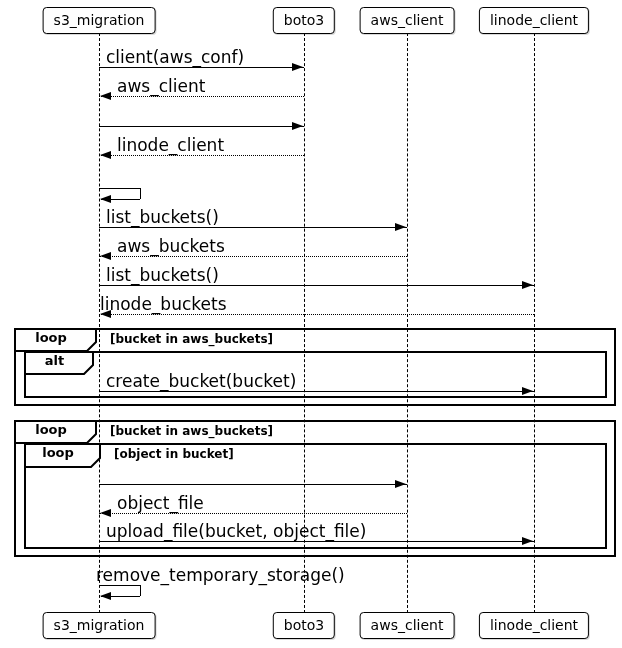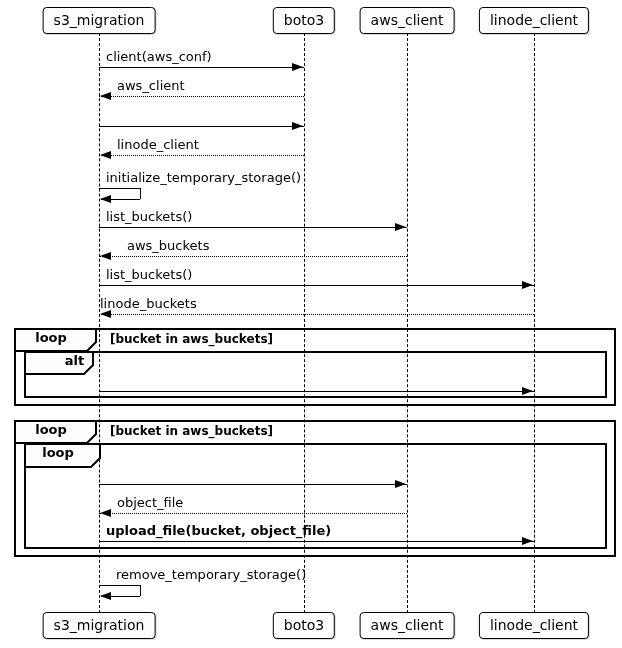--- a/index.html
+++ b/index.html
@@ -23,21 +23,21 @@
     text-align:center; white-space:nowrap;
   }
   .frame-guard {
     position:absolute; z-index:4; font-weight:bold; font-size:12px; white-space:nowrap;
   }
   .msg-line { position:absolute; height:0; z-index:4; }
   .msg-line.solid  { border-top:1.3px solid #000; }
   .msg-line.dashed { border-top:1.3px dotted #000; }
   .msg-v { position:absolute; width:0; border-left:1.3px solid #000; z-index:4; }
   .msg-label {
-    position:absolute; font-size:13px; line-height:14px; white-space:nowrap; z-index:4;
+    position:absolute; font-size:17px; line-height:14px; white-space:nowrap; z-index:4;
   }
   .arrow {
     position:absolute; width:0; height:0; z-index:5;
     border-top:4.5px solid transparent; border-bottom:4.5px solid transparent;
   }
   .arrow.right { border-left:11px solid #000; }
   .arrow.left  { border-right:11px solid #000; }
 </style>
 </head>
 <body>
@@ -60,70 +60,71 @@
         <polygon points="1,1 82,1 82,14 73,23 1,23" fill="#fefefe" stroke="#000" stroke-width="2"></polygon>
       </svg>
     </div>
     <div class="frame-type" style="left: 14px; top: 330px; width: 74px;">loop</div>
     <div class="frame-guard" style="left: 110px; top: 332px;">[bucket in aws_buckets]</div>
     <div class="frame" style="left: 24px; top: 351px; width: 579px; height: 43px;">
       <svg width="71" height="25" class="frame-pent">
         <polygon points="1,1 69,1 69,14 60,23 1,23" fill="#fefefe" stroke="#000" stroke-width="2"></polygon>
       </svg>
     </div>
-    <div class="frame-type" style="left: 24px; top: 353px; width: 61px; margin-left: 20px;">alt</div>
+    <div class="frame-type" style="left: 24px; top: 353px; width: 61px;">alt</div>
     <div class="frame" style="left: 14px; top: 420px; width: 598px; height: 133px;">
       <svg width="84" height="25" class="frame-pent">
         <polygon points="1,1 82,1 82,14 73,23 1,23" fill="#fefefe" stroke="#000" stroke-width="2"></polygon>
       </svg>
     </div>
     <div class="frame-type" style="left: 14px; top: 422px; width: 74px;">loop</div>
     <div class="frame-guard" style="left: 110px; top: 424px;">[bucket in aws_buckets]</div>
     <div class="frame" style="left: 24px; top: 443px; width: 579px; height: 102px;">
       <svg width="78" height="26" class="frame-pent">
         <polygon points="1,1 76,1 76,15 67,24 1,24" fill="#fefefe" stroke="#000" stroke-width="2"></polygon>
       </svg>
     </div>
     <div class="frame-type" style="left: 24px; top: 445px; width: 68px;">loop</div>
+    <div class="frame-guard" style="left: 114px; top: 447px;">[object in bucket]</div>
     <div class="msg-label" style="left: 106px; top: 50px;">client(aws_conf)</div>
     <div class="msg-line solid" style="left: 99px; top: 67px; width: 205px;"></div>
     <div class="arrow right" style="left: 292px; top: 62.5px;"></div>
     <div class="msg-label" style="left: 117px; top: 79px;">aws_client</div>
     <div class="msg-line dashed" style="left: 99px; top: 96px; width: 205px;"></div>
     <div class="arrow left" style="left: 100px; top: 91.5px;"></div>
     <div class="msg-line solid" style="left: 99px; top: 126px; width: 205px;"></div>
     <div class="arrow right" style="left: 292px; top: 121.5px;"></div>
     <div class="msg-label" style="left: 117px; top: 138px;">linode_client</div>
     <div class="msg-line dashed" style="left: 99px; top: 155px; width: 205px;"></div>
     <div class="arrow left" style="left: 100px; top: 150.5px;"></div>
-    <div class="msg-label" style="left: 106px; top: 171px;">initialize_temporary_storage()</div>
     <div class="msg-line solid" style="left: 99px; top: 188px; width: 41px;"></div>
     <div class="msg-v" style="left: 140px; top: 188px; height: 11px;"></div>
     <div class="msg-line solid" style="left: 101px; top: 199px; width: 39px;"></div>
     <div class="arrow left" style="left: 100px; top: 195px;"></div>
     <div class="msg-label" style="left: 106px; top: 210px;">list_buckets()</div>
     <div class="msg-line solid" style="left: 99px; top: 227px; width: 308px;"></div>
     <div class="arrow right" style="left: 395px; top: 222.5px;"></div>
-    <div class="msg-label" style="left: 127px; top: 239px;">aws_buckets</div>
+    <div class="msg-label" style="left: 117px; top: 239px;">aws_buckets</div>
     <div class="msg-line dashed" style="left: 99px; top: 256px; width: 308px;"></div>
     <div class="arrow left" style="left: 100px; top: 251.5px;"></div>
     <div class="msg-label" style="left: 106px; top: 268px;">list_buckets()</div>
     <div class="msg-line solid" style="left: 99px; top: 285px; width: 435px;"></div>
     <div class="arrow right" style="left: 522px; top: 280.5px;"></div>
     <div class="msg-label" style="left: 100px; top: 297px;">linode_buckets</div>
     <div class="msg-line dashed" style="left: 99px; top: 314px; width: 435px;"></div>
     <div class="arrow left" style="left: 100px; top: 309.5px;"></div>
+    <div class="msg-label" style="left: 106px; top: 374px;">create_bucket(bucket)</div>
     <div class="msg-line solid" style="left: 99px; top: 391px; width: 435px;"></div>
     <div class="arrow right" style="left: 522px; top: 386.5px;"></div>
     <div class="msg-line solid" style="left: 99px; top: 484px; width: 308px;"></div>
     <div class="arrow right" style="left: 395px; top: 479.5px;"></div>
     <div class="msg-label" style="left: 117px; top: 496px;">object_file</div>
     <div class="msg-line dashed" style="left: 99px; top: 513px; width: 308px;"></div>
     <div class="arrow left" style="left: 100px; top: 508.5px;"></div>
-    <div class="msg-label" style="left: 106px; top: 524px; font-weight: bold;">upload_file(bucket, object_file)</div>
+    <div class="msg-label" style="left: 106px; top: 524px;">upload_file(bucket, object_file)</div>
     <div class="msg-line solid" style="left: 99px; top: 541px; width: 435px;"></div>
     <div class="arrow right" style="left: 522px; top: 536.5px;"></div>
-    <div class="msg-label" style="left: 116px; top: 568px;">remove_temporary_storage()</div>
+    <div class="msg-label" style="left: 96px; top: 568px;">remove_temporary_storage()</div>
     <div class="msg-line solid" style="left: 99px; top: 585px; width: 41px;"></div>
     <div class="msg-v" style="left: 140px; top: 585px; height: 11px;"></div>
     <div class="msg-line solid" style="left: 101px; top: 596px; width: 39px;"></div>
     <div class="arrow left" style="left: 100px; top: 592px;"></div>
   </div>
 
 </body></html>

